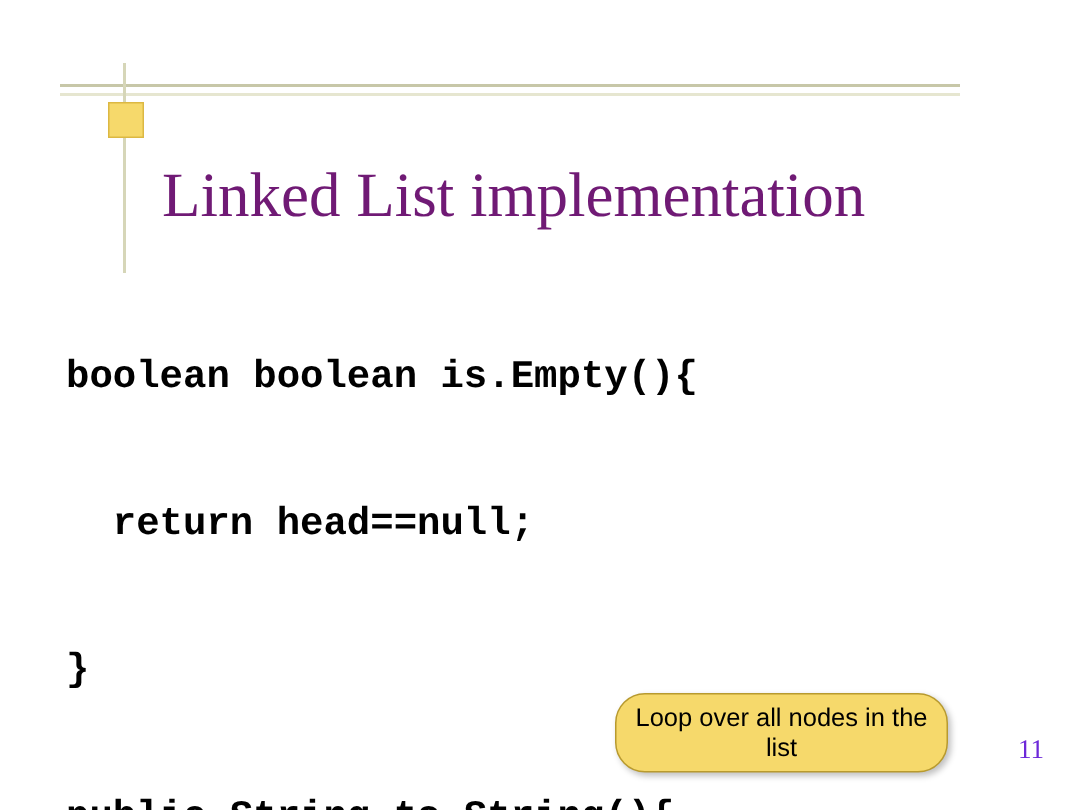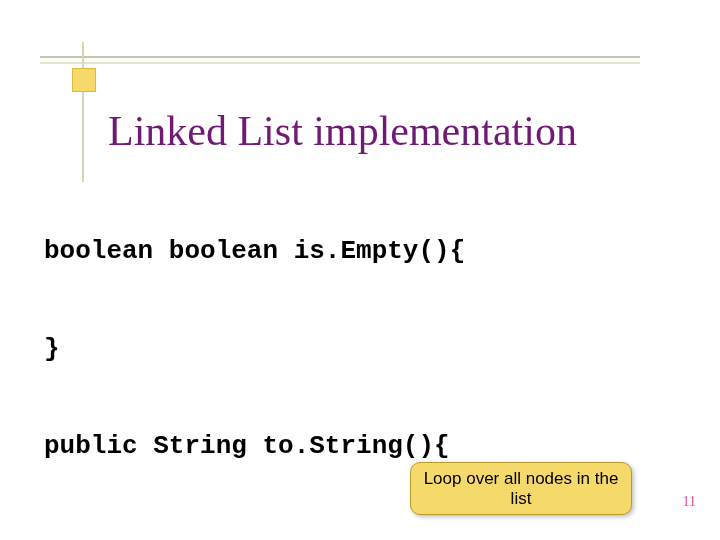--- a/index.html
+++ b/index.html
@@ -64,52 +64,53 @@
     white-space: pre;
   }
   .callout {
     position: absolute;
     left: 410px;
     top: 462px;
     width: 200px;
     padding: 6px 10px;
     background: #f6d96b;
     border: 1px solid #b89a2e;
-    border-radius: 10px;
+    border-radius: 20px;
     box-shadow: 2px 2px 4px rgba(0,0,0,0.25);
     font-family: "Comic Sans MS", "Trebuchet MS", sans-serif;
     font-size: 17px;
     text-align: center;
     color: #000;
     line-height: 1.15;
   }
   .pagenum {
     position: absolute;
     right: 24px;
     bottom: 30px;
     font-family: "Times New Roman", Times, serif;
-    font-size: 14px;
-    color: #ec4899;
+    font-size: 18px;
+    color: #6d28d9;
     text-align: center;
   }
 </style>
 </head>
 <body>
 
 <div class="slide">
 
   <div class="hbar top1"></div>
   <div class="hbar top2"></div>
   <div class="vline"></div>
   <div class="accent"></div>
 
   <div class="title">Linked List implementation</div>
 
   <div class="code">
     <div>boolean boolean is.Empty(){</div>
+    <div>  return head==null;</div>
     <div>}</div>
     <div>public String to.String(){</div>
     
     
     
     
     
   </div>
 
   <div class="callout">Loop over all nodes in the list</div>

